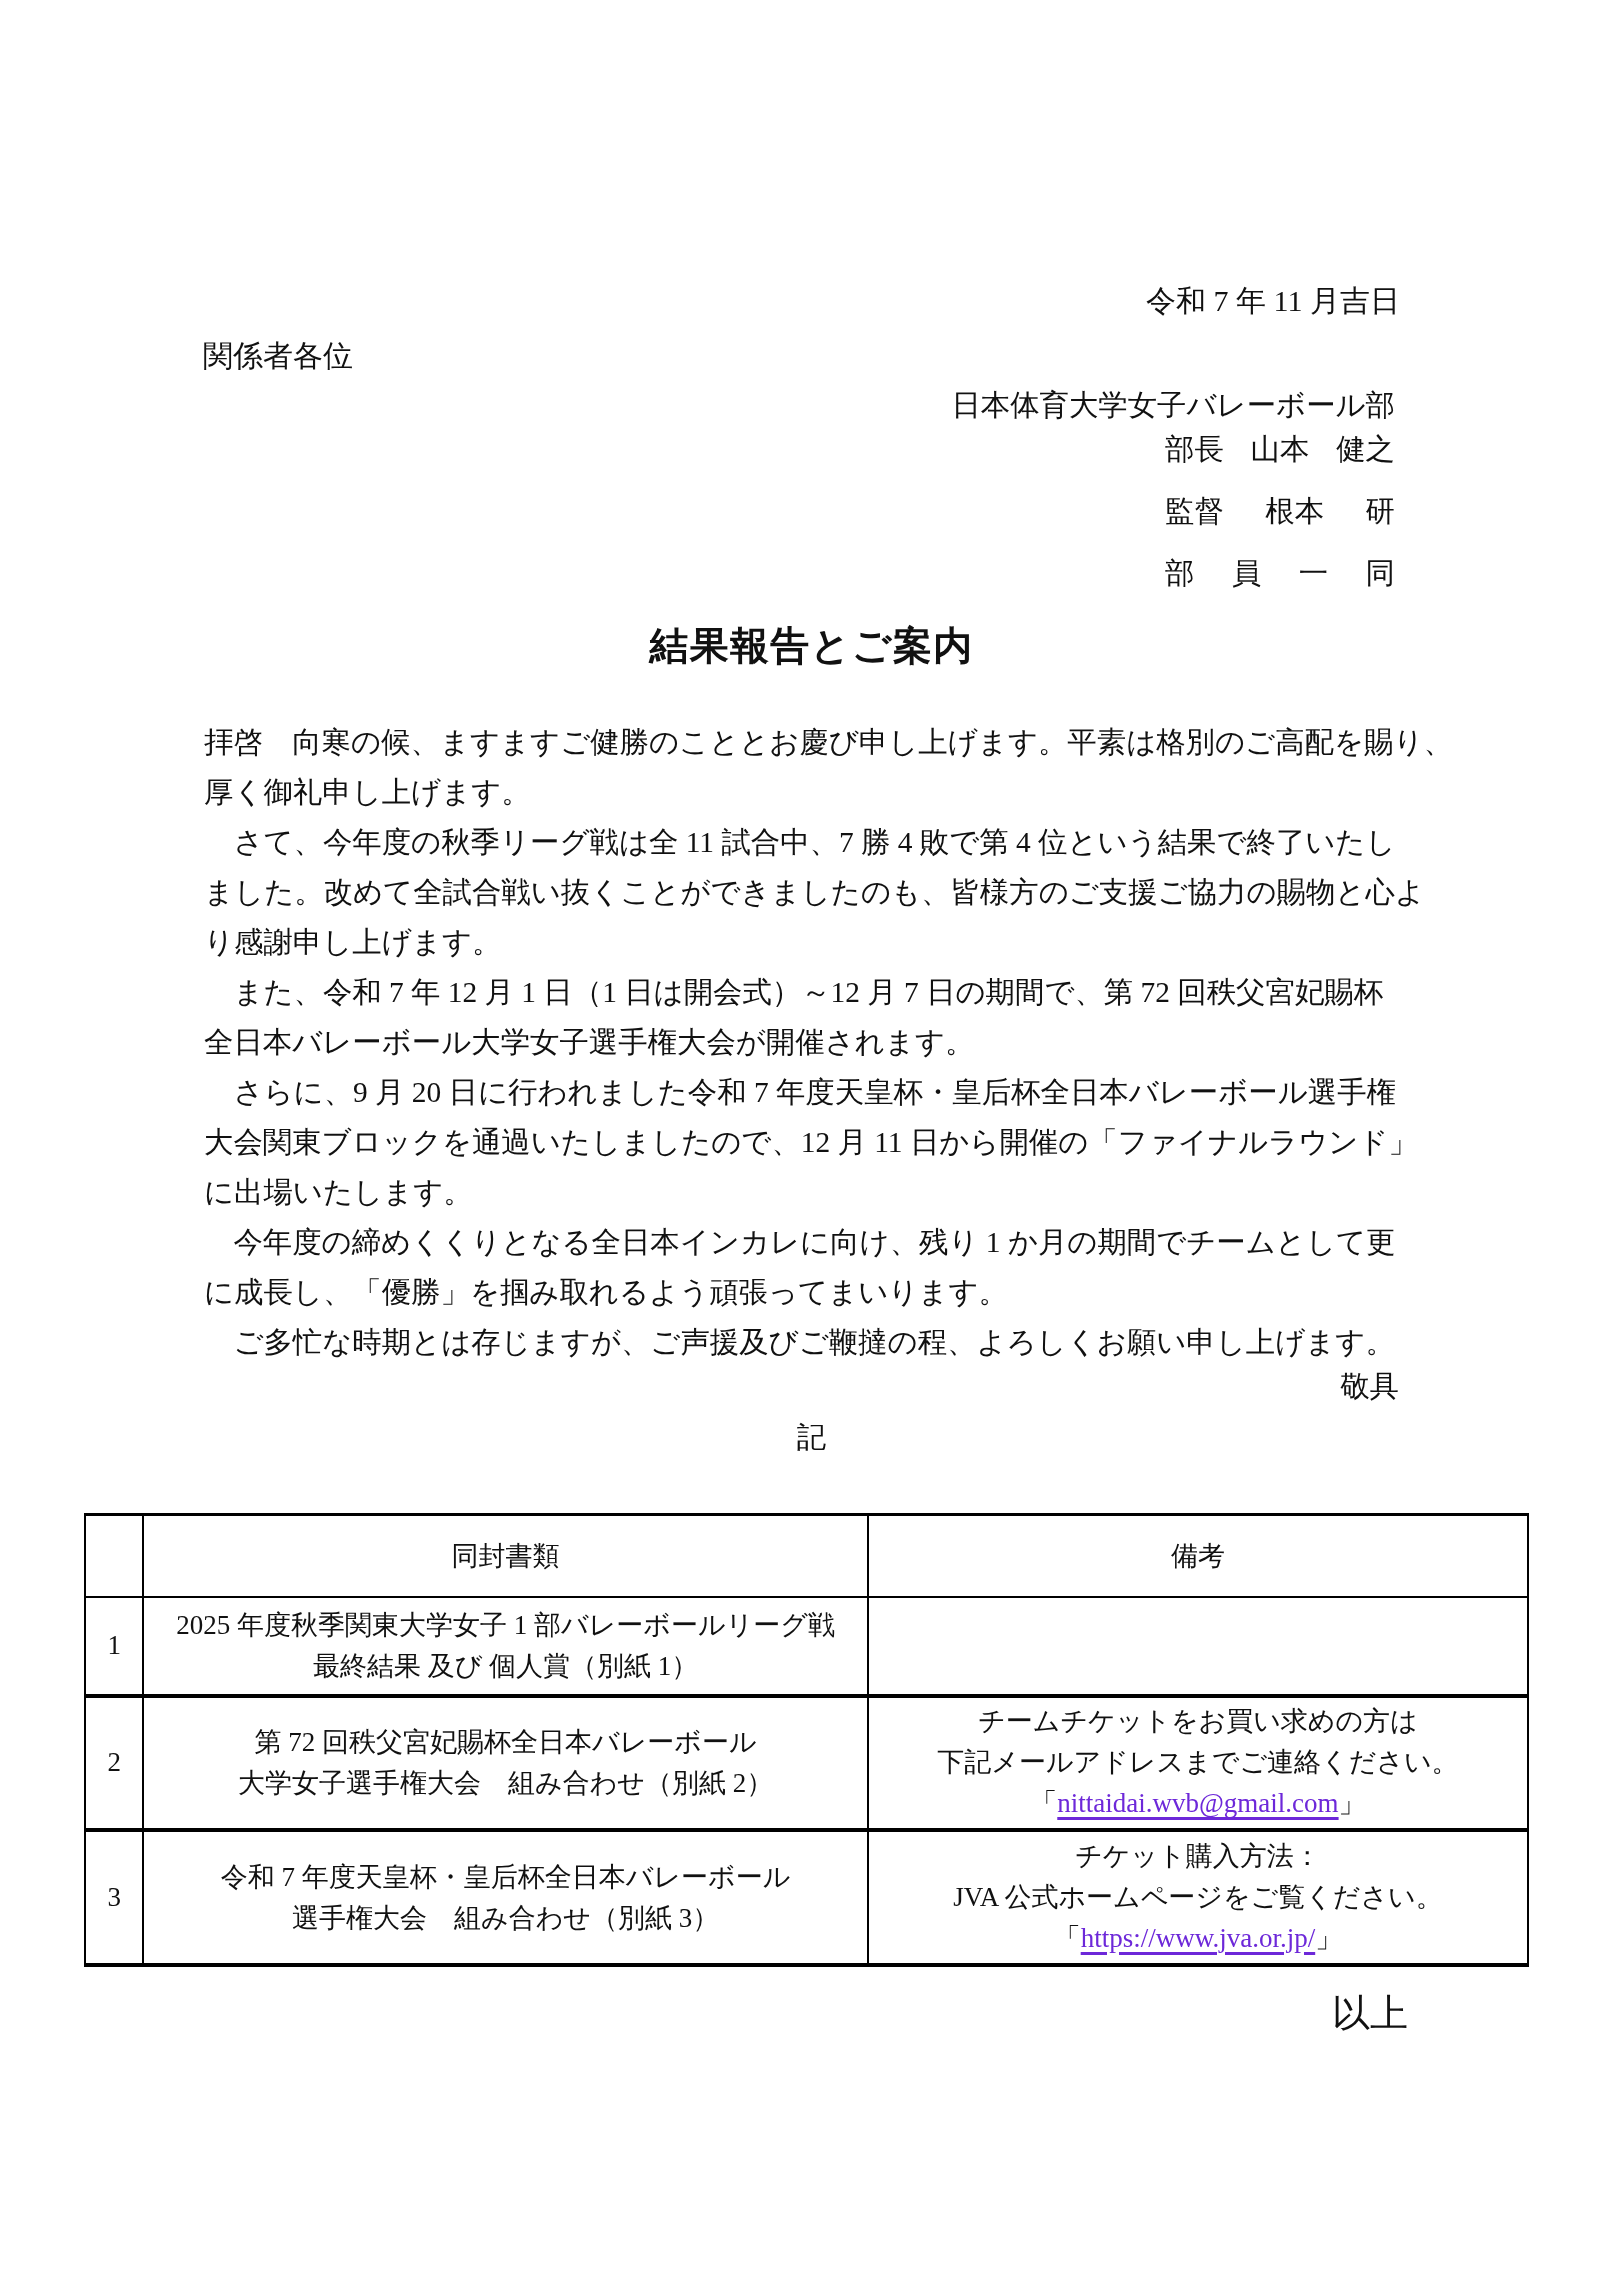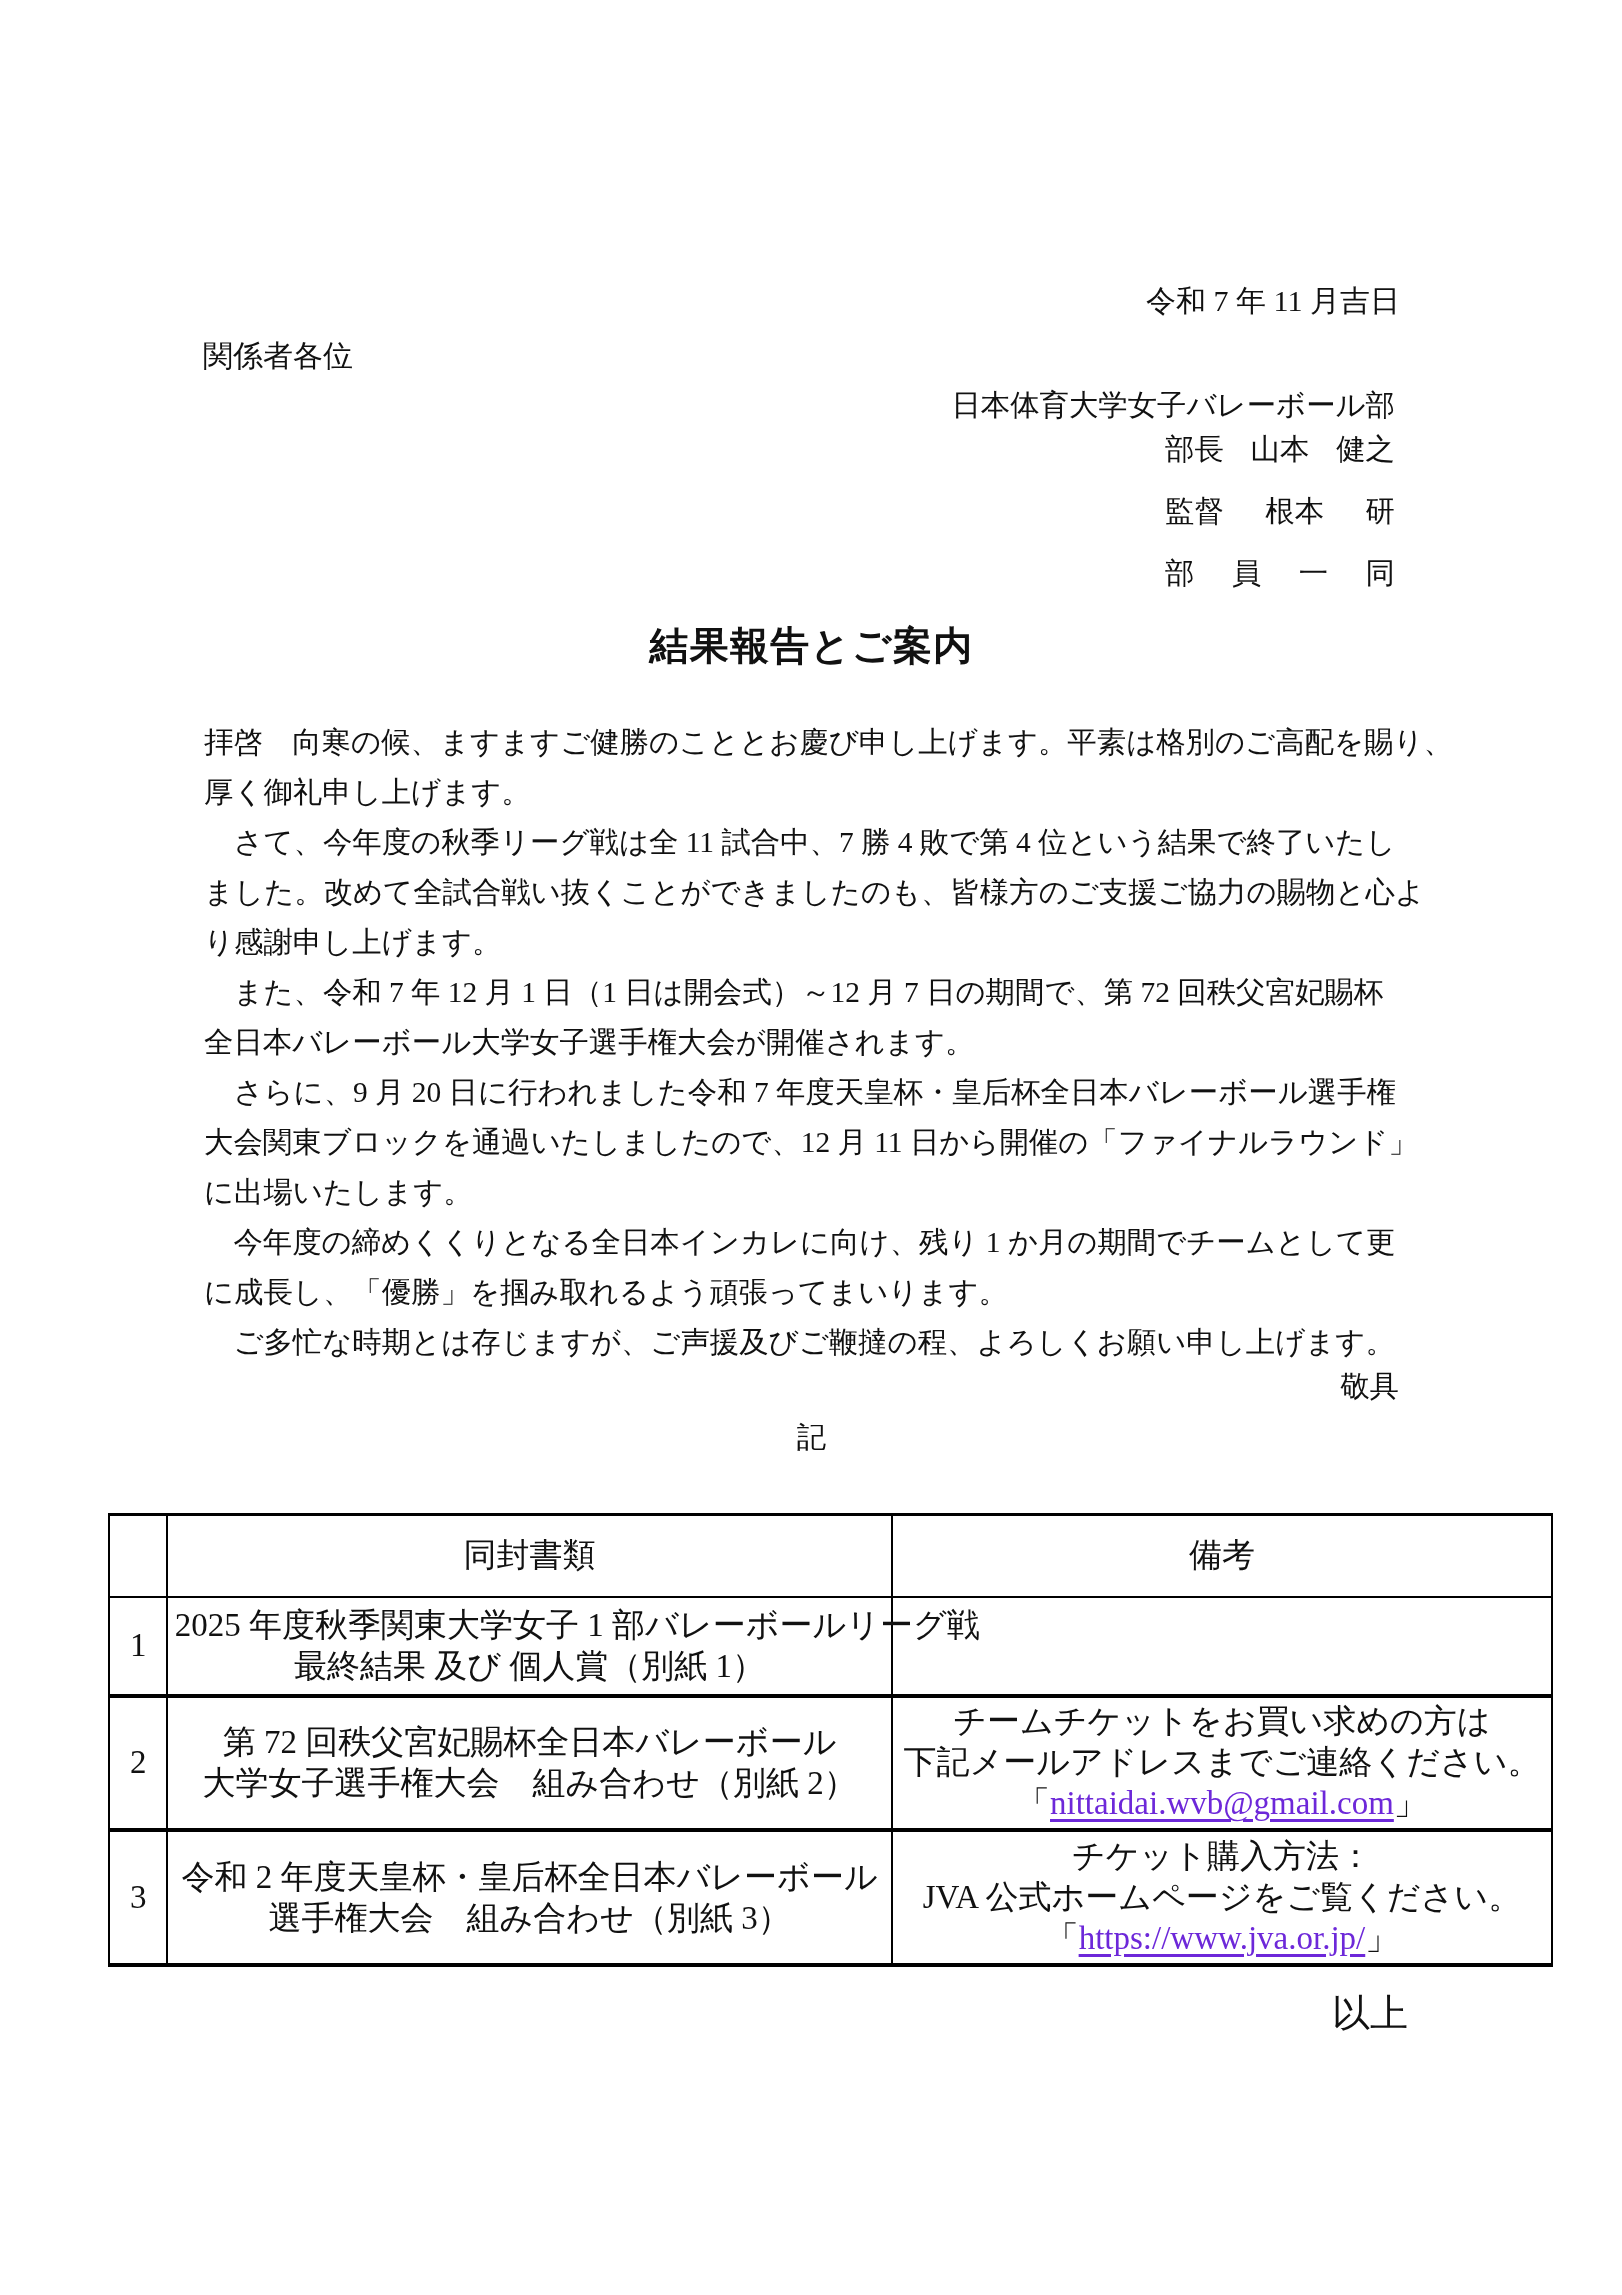--- a/index.html
+++ b/index.html
@@ -82,25 +82,25 @@
     top: 1417px;
     left: 0;
     width: 1623px;
     text-align: center;
     font-size: 29.4px;
     line-height: 41px;
   }
   .enclosure-table {
     position: absolute;
     top: 1513px;
-    left: 108px;
+    left: 84px;
     width: 1445px;
     border-collapse: collapse;
     table-layout: fixed;
-    font-size: 33px;
+    font-size: 27px;
   }
   .enclosure-table td, .enclosure-table th {
     border-left: 2.6px solid #000;
     border-right: 2.6px solid #000;
     text-align: center;
     vertical-align: middle;
     font-weight: normal;
     padding: 3.9px 6.5px;
   }
   .enclosure-table tr.header-row th {
@@ -220,21 +220,21 @@
     </td>
     <td>
       <div class="cell-line">チームチケットをお買い求めの方は</div>
       <div class="cell-line">下記メールアドレスまでご連絡ください。</div>
       <div class="cell-line"><span>「</span><span class="link-text">nittaidai.wvb@gmail.com</span><span>」</span></div>
     </td>
   </tr>
   <tr class="row-3">
     <td>3</td>
     <td>
-      <div class="cell-line">令和 2 年度天皇杯・皇后杯全日本バレーボール</div>
+      <div class="cell-line">令和 7 年度天皇杯・皇后杯全日本バレーボール</div>
       <div class="cell-line">選手権大会　組み合わせ（別紙 3）</div>
     </td>
     <td>
       <div class="cell-line">チケット購入方法：</div>
       <div class="cell-line">JVA 公式ホームページをご覧ください。</div>
       <div class="cell-line"><span>「</span><span class="link-text">https://www.jva.or.jp/</span><span>」</span></div>
     </td>
   </tr>
   </tbody>
 </table>

